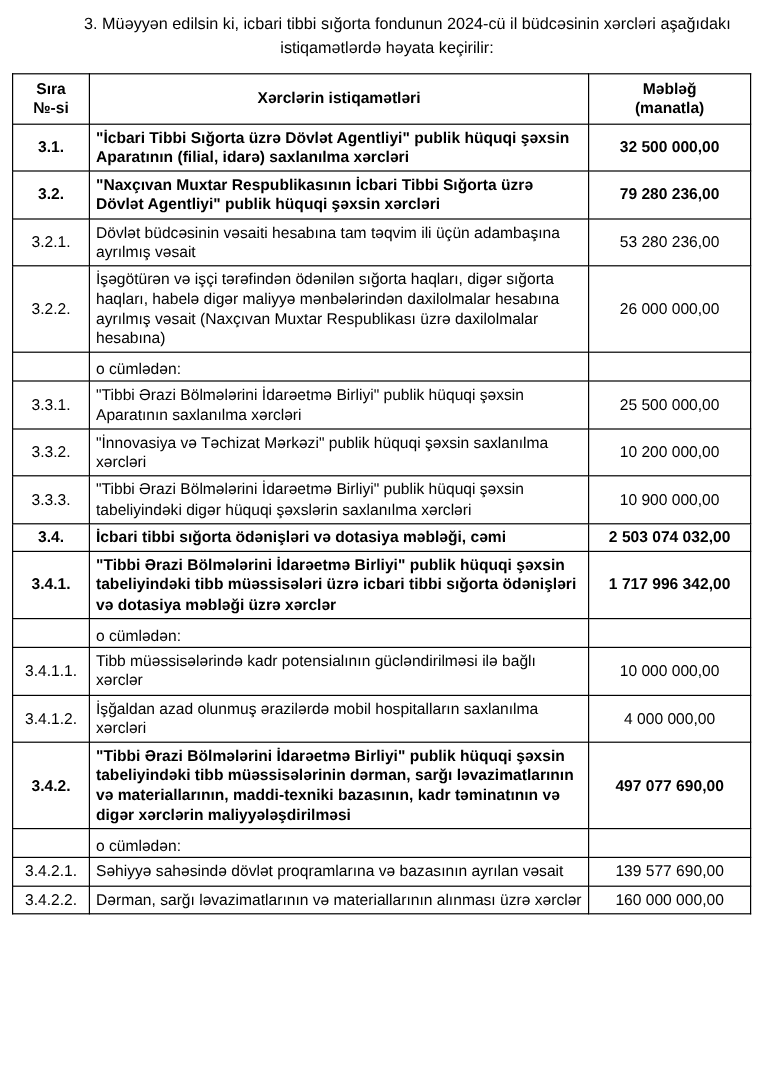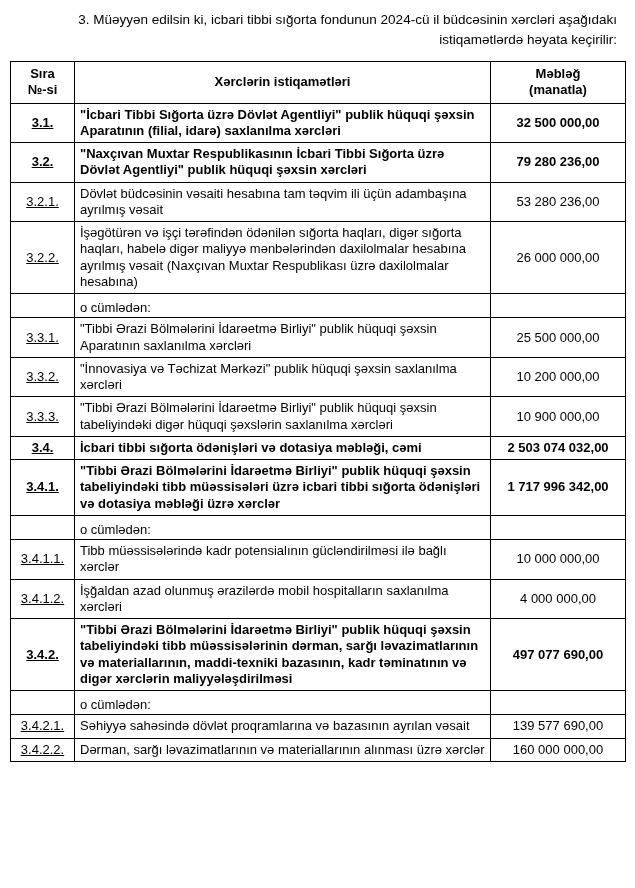--- a/index.html
+++ b/index.html
@@ -14,21 +14,21 @@
     min-height: 888px;
     box-sizing: border-box;
     padding: 8px 10px 14px 10px;
     background: #ffffff;
   }
   .intro {
     margin: 2px 8px 12px 18px;
     font-size: 13.5px;
     line-height: 1.45;
     text-indent: 34px;
-    text-align: right;
+    text-align: center;
   }
   table.budget {
     border-collapse: collapse;
     width: 615px;
     table-layout: fixed;
   }
   table.budget th,
   table.budget td {
     border: 1px solid #000000;
     font-size: 13px;
@@ -41,21 +41,20 @@
     font-weight: bold;
     text-align: center;
     white-space: pre-line;
     padding: 4px 3px;
   }
   col.c-num    { width: 64px; }
   col.c-text   { width: 416px; }
   col.c-amount { width: 135px; }
   td.col-num {
     text-align: center;
-    text-decoration: underline;
   }
   td.col-text {
     text-align: left;
   }
   td.col-amount {
     text-align: center;
   }
   tr.bold td {
     font-weight: bold;
   }

